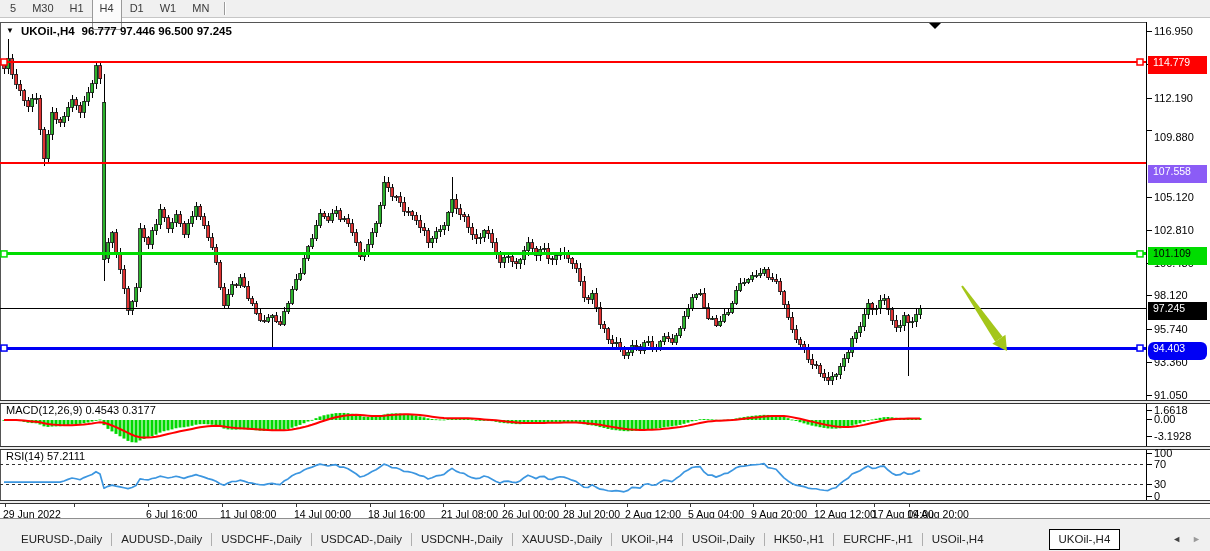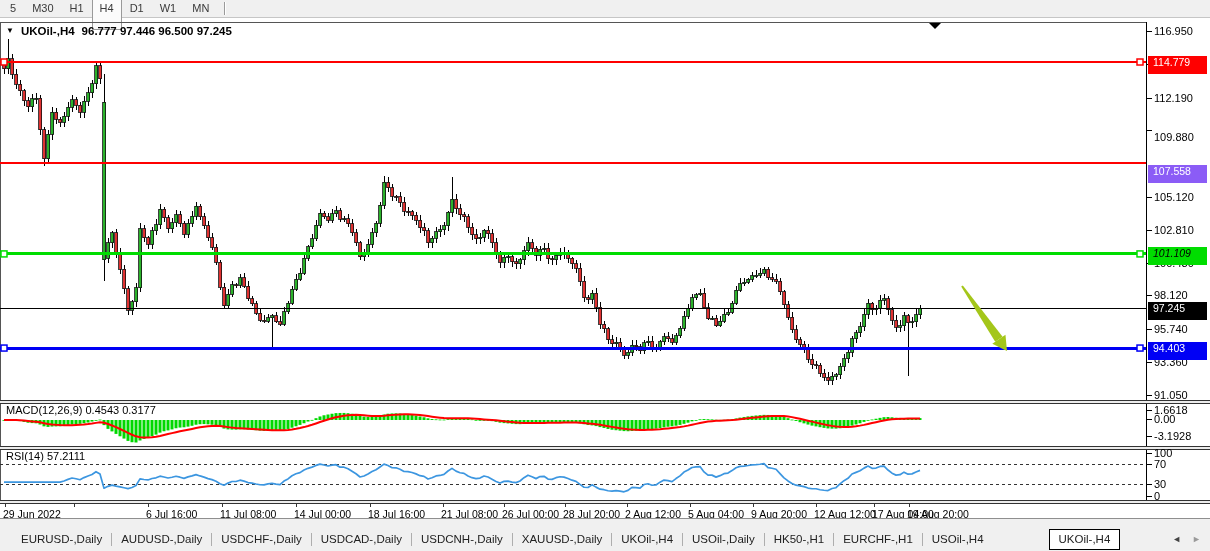--- a/index.html
+++ b/index.html
@@ -841,23 +841,23 @@
         <div class="ptick" style="top: 272.377px; text-align: center;">98.120</div>
         <div class="ptick" style="top: 239.948px;">100.430</div>
         <div class="ptick" style="top: 206.536px;">102.810</div>
         <div class="ptick" style="top: 174.107px;">105.120</div>
         <div class="ptick" style="top: 114px;">109.880</div>
         <div class="ptick" style="top: 74.8553px;">112.190</div>
         <div class="ptick" style="top: 41.4437px;">114.570</div>
         <div class="ptick" style="top: 8.03213px;">116.950</div>
         <div class="badge" style="top: 37.5097px; background: rgb(255, 0, 0); color: rgb(255, 255, 255);">114.779</div>
         <div class="badge" style="top: 138.881px; background: #8b5cf6; color: rgb(255, 255, 255); margin-top: 8px;">107.558</div>
-        <div class="badge" style="top: 229.416px; background: rgb(0, 221, 0); color: rgb(0, 0, 0); font-style: italic;">101.109</div>
+        <div class="badge" style="top: 229.416px; background: rgb(0, 221, 0); color: rgb(0, 0, 0);">101.109</div>
         <div class="badge" style="top: 283.66px; background: rgb(0, 0, 0); color: rgb(255, 255, 255);">97.245</div>
-        <div class="badge" style="top: 323.558px; background: rgb(0, 0, 245); color: rgb(255, 255, 255);">94.403</div>
+        <div class="badge" style="top: 323.558px; background: rgb(0, 0, 245); color: rgb(255, 255, 255); border-radius: 6px;">94.403</div>
         <div class="ptick" style="top: 386.5px;">1.6618</div>
         <div class="ptick" style="top: 396px;">0.00</div>
         <div class="ptick" style="top: 413px;">-3.1928</div>
         <div class="ptick" style="top: 429.5px;">100</div>
         <div class="ptick" style="top: 441.2px;">70</div>
         <div class="ptick" style="top: 461.4px;">30</div>
         <div class="ptick" style="top: 473px;">0</div>
       </div>
     <div class="time-scale" id="time-scale">
         <div class="ttick" style="left: 3px;">29 Jun 2022</div>

